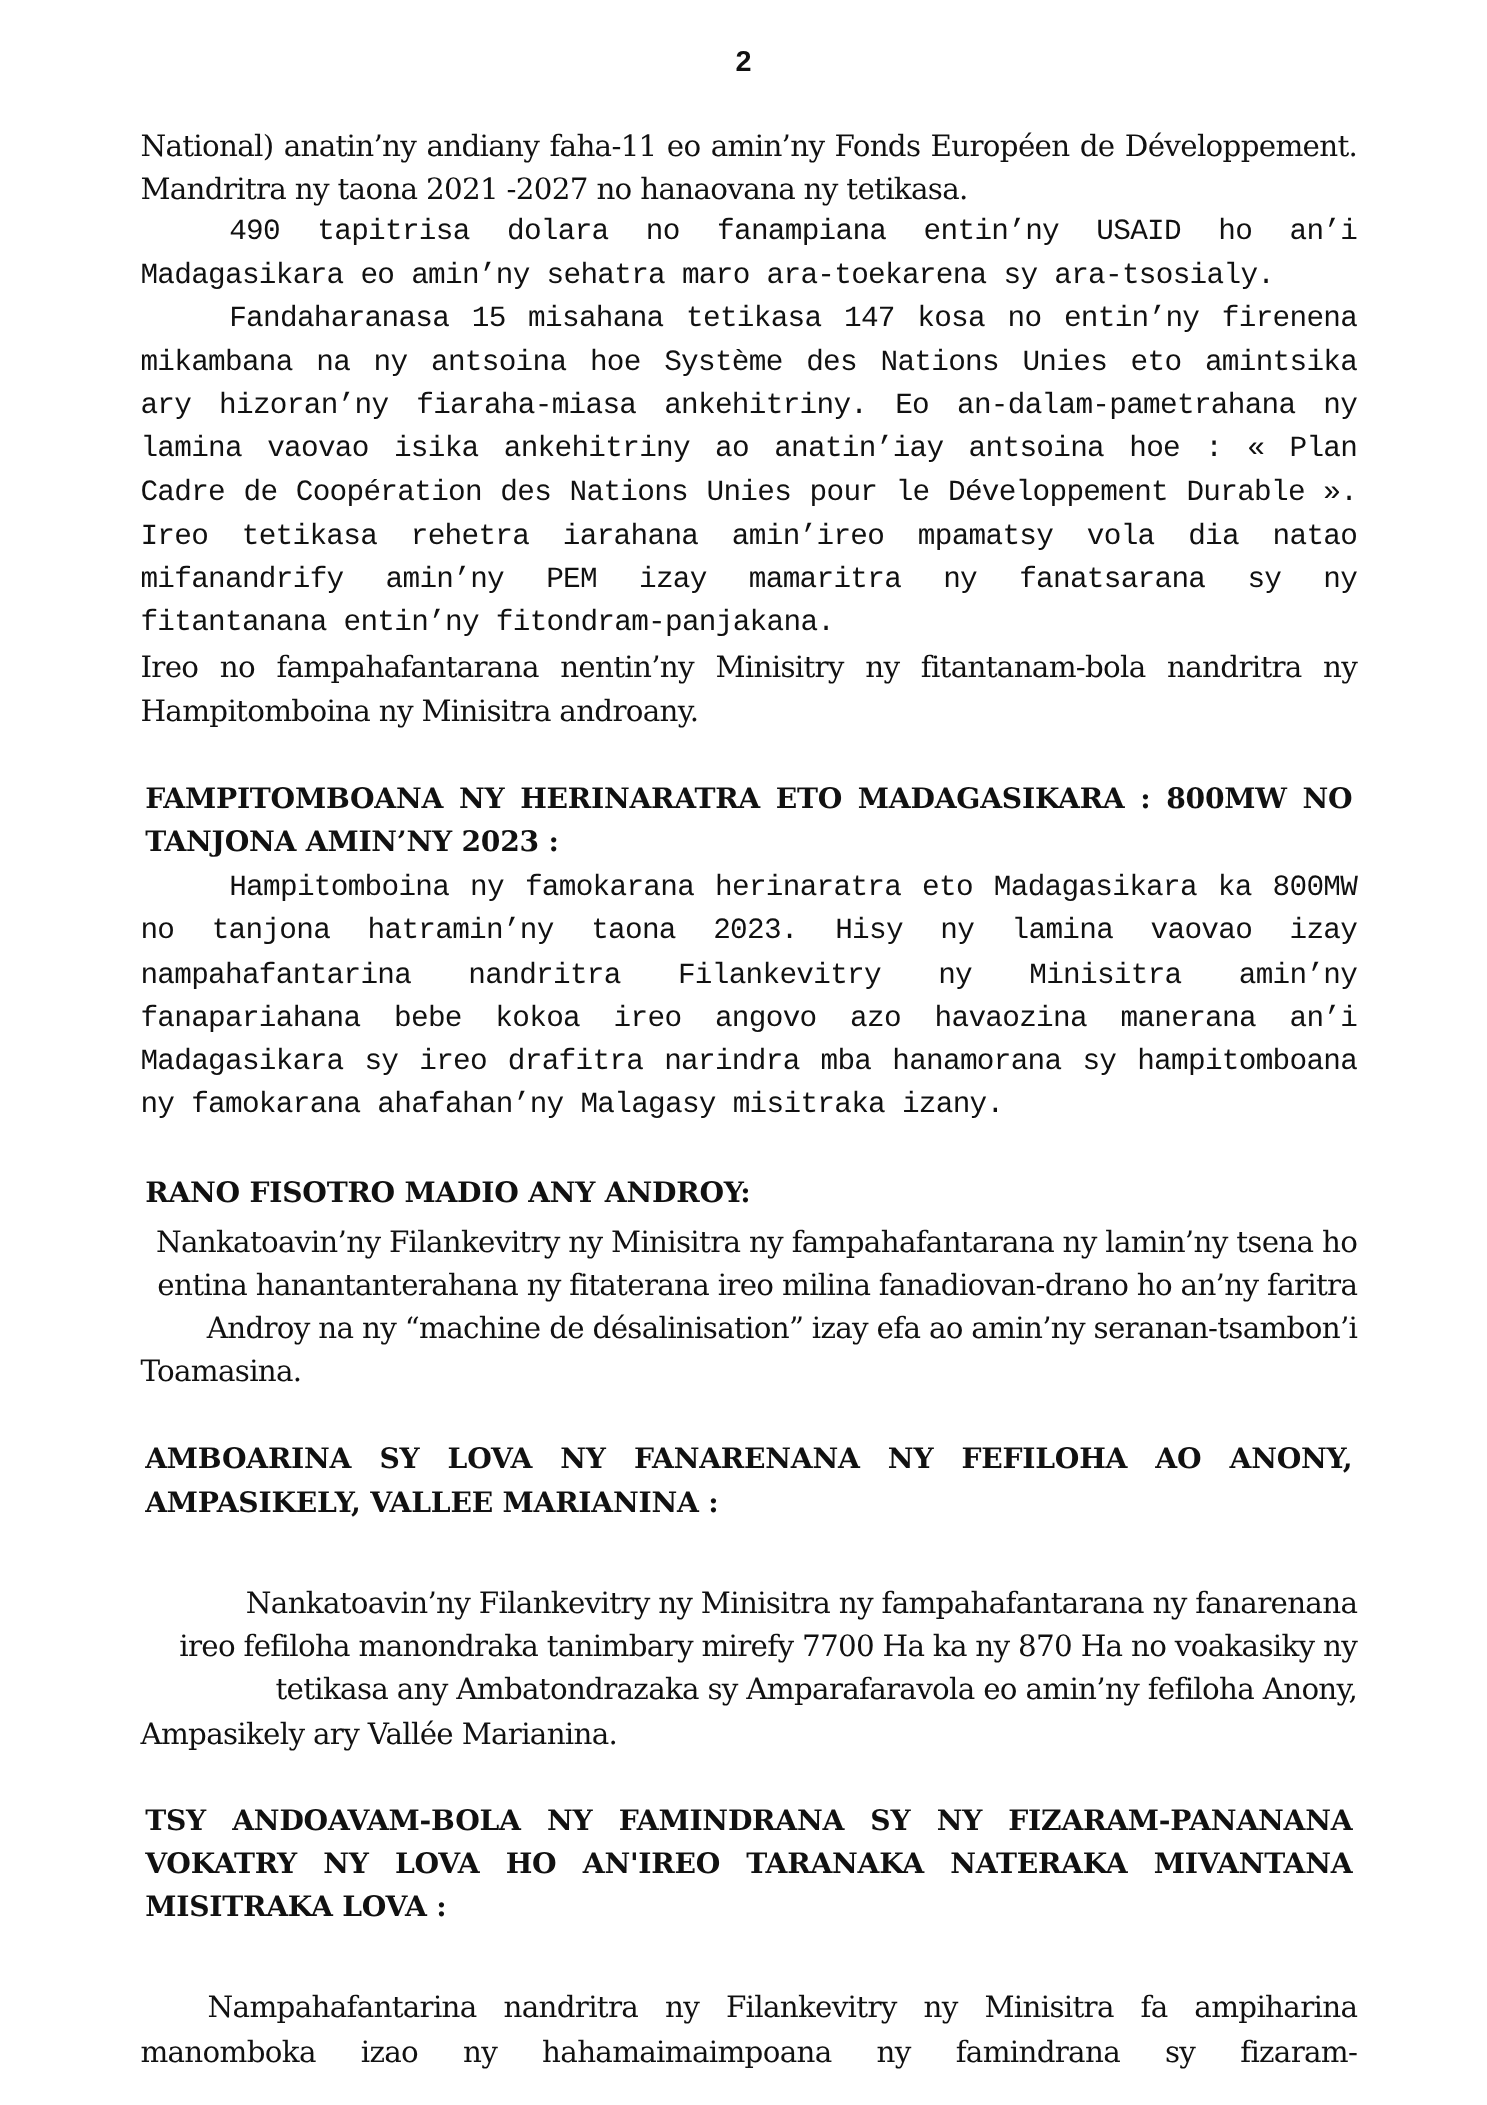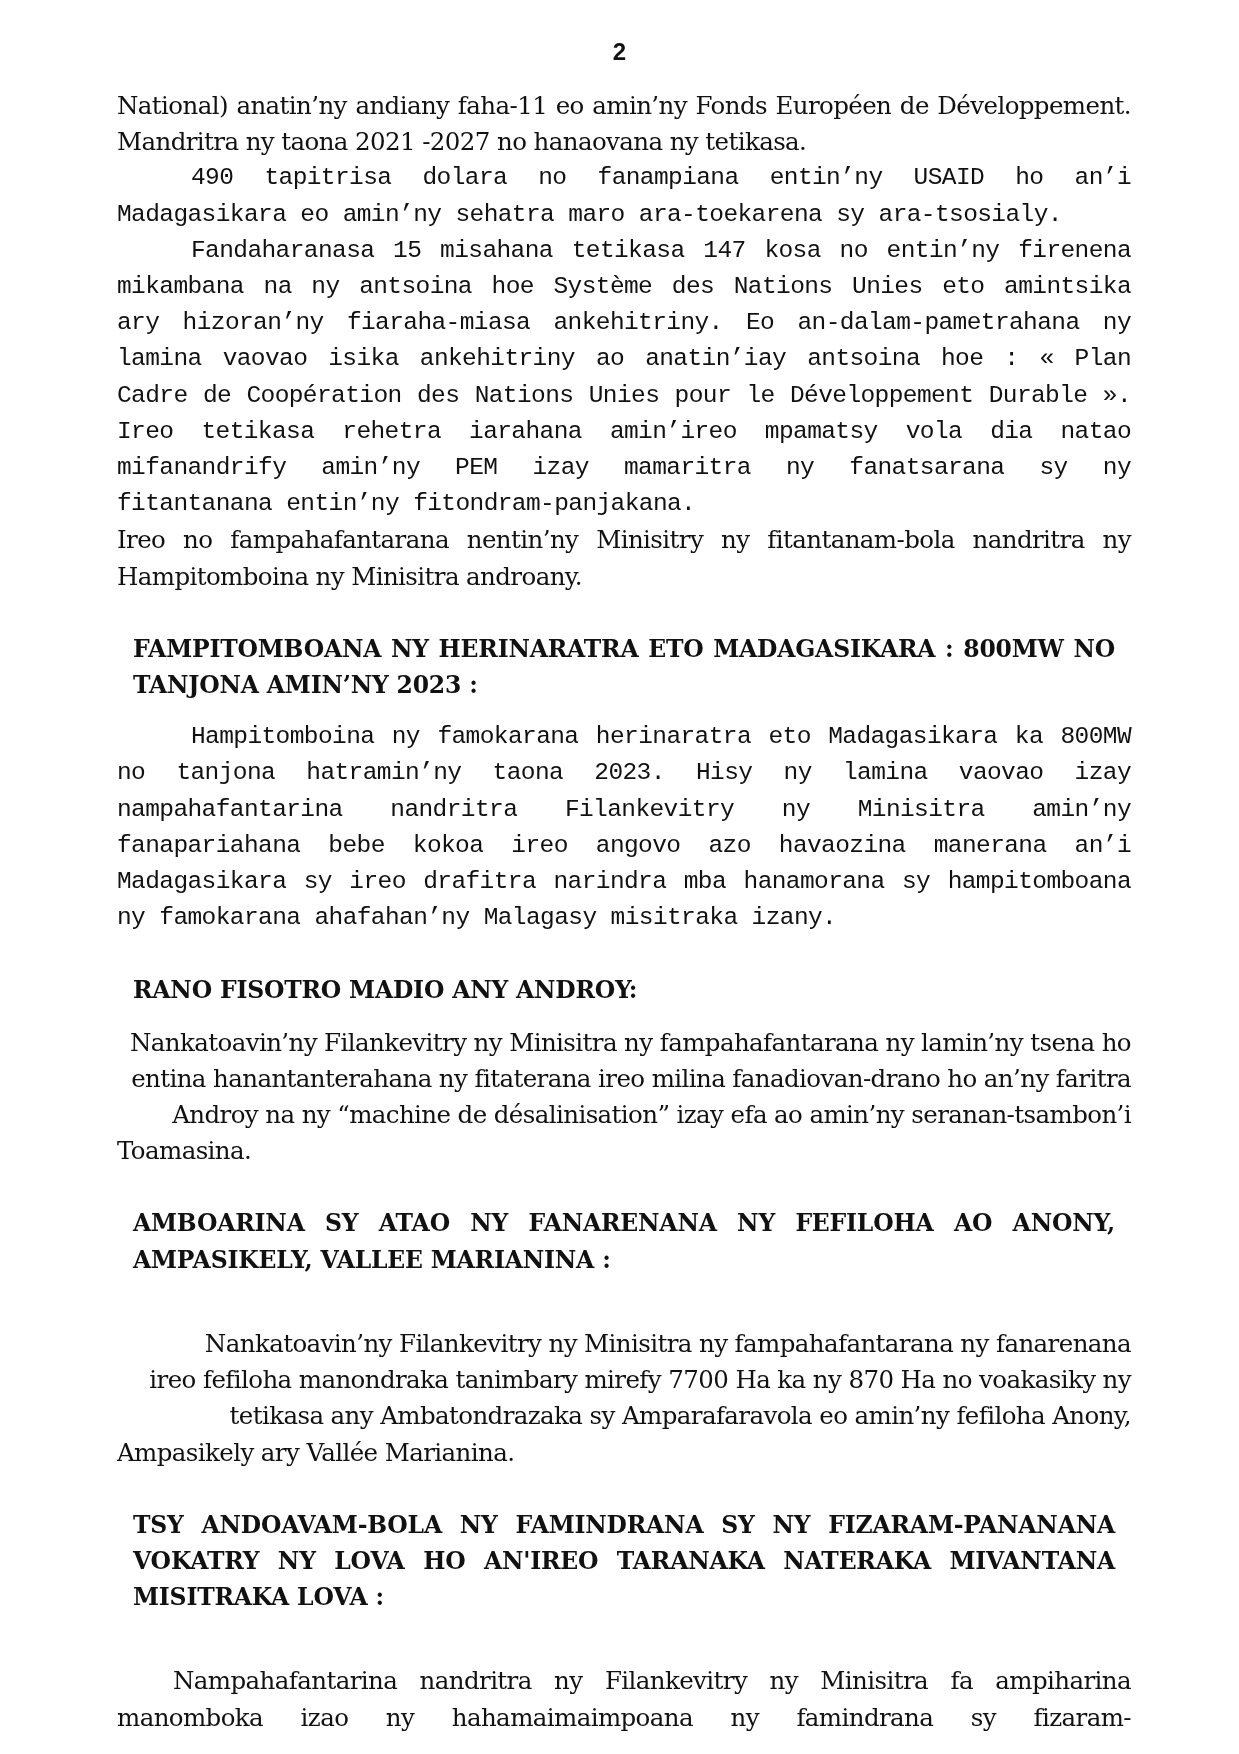--- a/index.html
+++ b/index.html
@@ -20,21 +20,21 @@
       top: 38px;
       left: 0;
       width: 1239px;
       text-align: center;
       font-family: "Liberation Sans", sans-serif;
       font-weight: bold;
       font-size: 24px;
     }
     .content {
       position: absolute;
-      top: 88px;
+      top: 104px;
       left: 117px;
       width: 1014px;
       font-size: 24.5px;
       line-height: 36.2px;
       letter-spacing: -0.6px;
       word-spacing: 0px;
     }
     .para {
       margin: 0;
       text-align: justify;
@@ -45,21 +45,21 @@
       font-family: Liberation Mono, monospace;
     }
     .para.indent-sm {
       text-indent: 56px;
       margin-top: 48px;
     }
     .para.left {
       text-align: right;
     }
     .heading {
-      margin: 16px;
+      margin: 4px;
       font-weight: bold;
       font-size: 23.5px;
       letter-spacing: -0.2px;
       text-align: justify;
       text-align-last: left;
     }
     .section {
       margin-top: 36px;
     }
   </style>
@@ -81,21 +81,21 @@
     <h2 class="heading">FAMPITOMBOANA NY HERINARATRA ETO MADAGASIKARA : 800MW NO TANJONA AMIN’NY 2023 :</h2>
     <p class="para indent">Hampitomboina ny famokarana herinaratra eto Madagasikara ka 800MW no tanjona hatramin’ny taona 2023. Hisy ny lamina vaovao izay nampahafantarina nandritra Filankevitry ny Minisitra amin’ny fanapariahana bebe kokoa ireo angovo azo havaozina manerana an’i Madagasikara sy ireo drafitra narindra mba hanamorana sy hampitomboana ny famokarana ahafahan’ny Malagasy misitraka izany.</p>
   </div>
 
   <div class="section">
     <h2 class="heading">RANO FISOTRO MADIO ANY ANDROY:</h2>
     <p class="para left">Nankatoavin’ny Filankevitry ny Minisitra ny fampahafantarana ny lamin’ny tsena ho entina hanantanterahana ny fitaterana ireo milina fanadiovan-drano ho an’ny faritra Androy na ny “machine de désalinisation” izay efa ao amin’ny seranan-tsambon’i Toamasina.</p>
   </div>
 
   <div class="section">
-    <h2 class="heading">AMBOARINA SY ATAO NY FANARENANA NY FEFILOHA AO ANONY, AMPASIKELY, VALLEE MARIANINA :</h2>
+    <h2 class="heading">AMBOARINA SY LOVA NY FANARENANA NY FEFILOHA AO ANONY, AMPASIKELY, VALLEE MARIANINA :</h2>
     <p class="para left indent-sm">Nankatoavin’ny Filankevitry ny Minisitra ny fampahafantarana ny fanarenana ireo fefiloha manondraka tanimbary mirefy 7700 Ha ka ny 870 Ha no voakasiky ny tetikasa any Ambatondrazaka sy Amparafaravola eo amin’ny fefiloha Anony, Ampasikely ary Vallée Marianina.</p>
   </div>
 
   <div class="section">
     <h2 class="heading">TSY ANDOAVAM-BOLA NY FAMINDRANA SY NY FIZARAM-PANANANA VOKATRY NY LOVA HO AN'IREO TARANAKA NATERAKA MIVANTANA MISITRAKA LOVA :</h2>
     <p class="para indent-sm" style="text-align-last: justify;">Nampahafantarina nandritra ny Filankevitry ny Minisitra fa ampiharina manomboka izao ny hahamaimaimpoana ny famindrana sy fizaram-</p>
   </div>
 
 </div>
 

